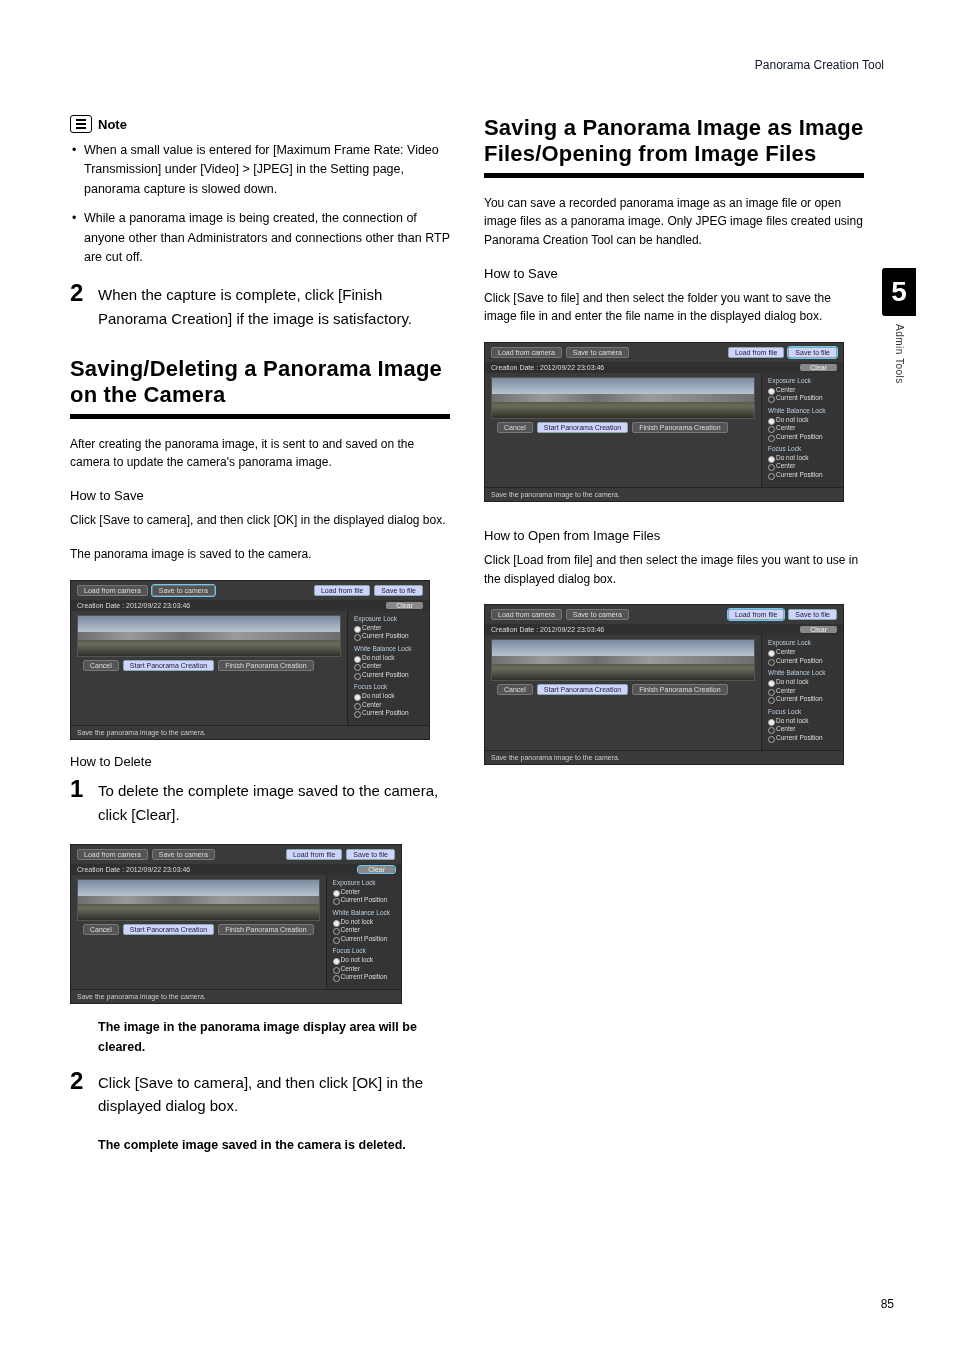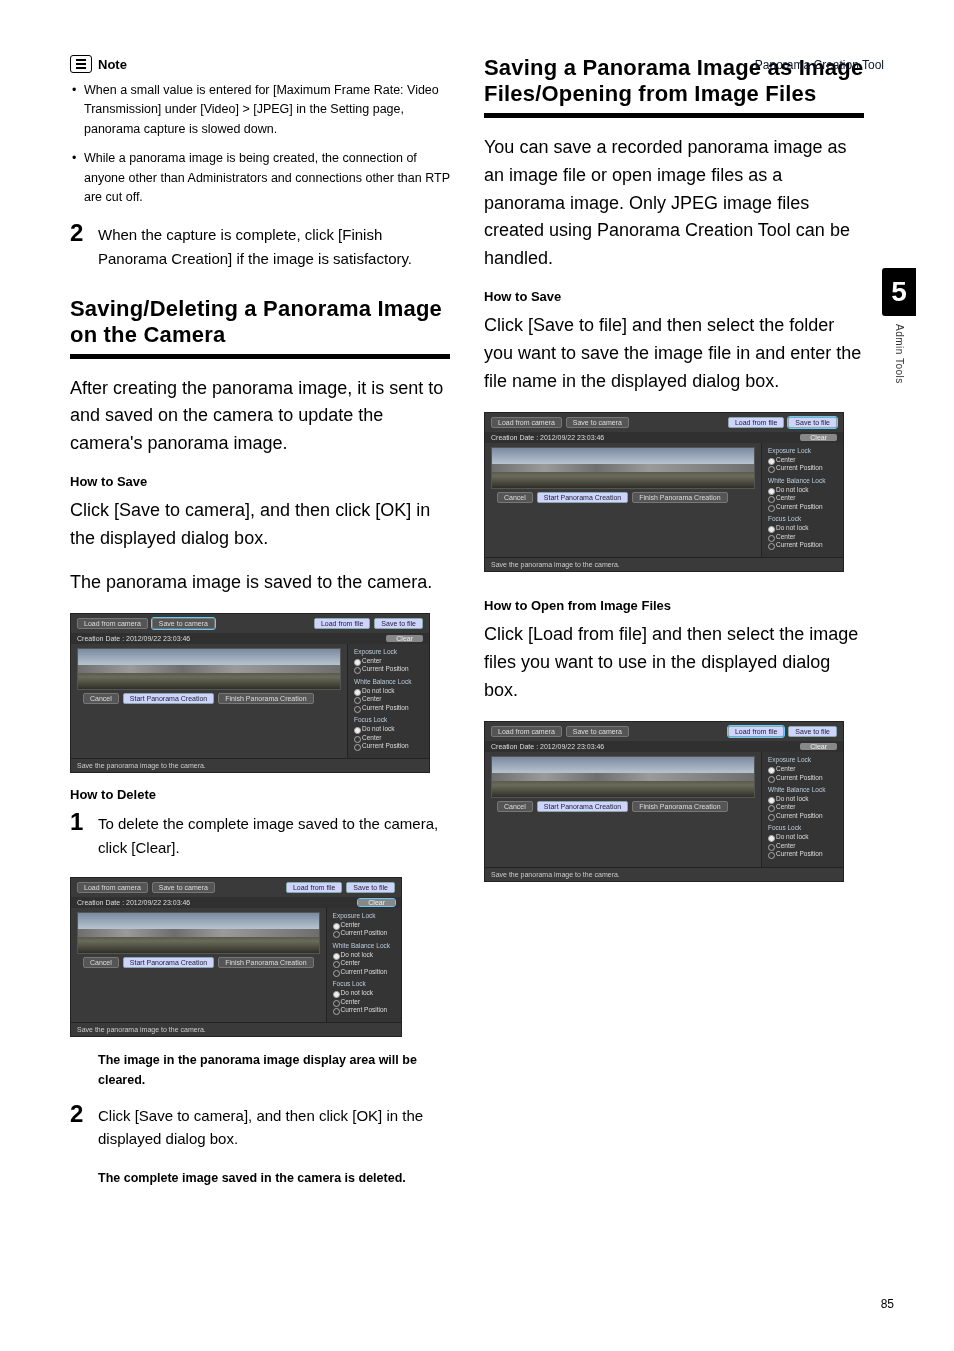--- a/index.html
+++ b/index.html
@@ -1,35 +1,35 @@
 <!DOCTYPE html>
 <html><head>
 <meta charset="utf-8">
 <style>
   * { box-sizing: border-box; margin: 0; padding: 0; }
   html, body { width: 954px; height: 1351px; background: #fff; font-family: Arial, Helvetica, sans-serif; color: #000; position: relative; }
   .page { position: relative; width: 954px; height: 1351px; padding: 55px 48px 40px 70px; }
   .header-right { position: absolute; top: 58px; right: 70px; font-size: 12px; color: #0f172a; }
-  .columns { display: flex; gap: 34px; }
+  .columns { display: flex; gap: 34px; margin-top: 60px; }
   .col { width: 380px; }
   .note-row { display: flex; align-items: center; gap: 6px; margin-bottom: 8px; }
   .note-icon { display: inline-flex; align-items: center; justify-content: center; width: 22px; height: 18px; border: 1.5px solid #000; border-radius: 3px; }
   .note-icon-inner { width: 10px; height: 2px; background: #000; box-shadow: 0 -4px 0 #000, 0 4px 0 #000; }
   .note-label { font-weight: bold; font-size: 13px; }
   ul.bullets { list-style: none; padding: 0; margin: 0 0 14px 0; }
   ul.bullets li { position: relative; padding-left: 14px; font-size: 12.5px; line-height: 1.55; margin-bottom: 10px; }
   ul.bullets li::before { content: "•"; position: absolute; left: 2px; top: 0; }
   .numstep { display: flex; gap: 10px; align-items: flex-start; margin-bottom: 18px; }
   .bignum { font-size: 24px; font-weight: bold; line-height: 1; min-width: 18px; }
   .steptext { font-size: 15px; line-height: 1.55; padding-top: 2px; }
   .h2 { font-family: "Arial Narrow", Arial, sans-serif; font-stretch: condensed; font-weight: bold; font-size: 22px; line-height: 1.2; margin-top: 26px; margin-bottom: 4px; letter-spacing: 0.2px; }
   .rule { height: 4px; background: #000; margin: 6px 0 16px 0; border-top: 1px solid #000; border-bottom: 1px solid #000; position: relative; }
   .rule::before { content:""; position:absolute; left:0; right:0; top:-2px; height:1px; background:#000; }
-  .body { font-size: 18px; line-height: 1.55; margin-bottom: 16px; }
-  .subhead { font-weight: bold; font-size: 13px; margin: 14px 0 8px 0; }
+  .body { font-size: 12px; line-height: 1.55; margin-bottom: 16px; }
+  .subhead { font-weight: normal; font-size: 13px; margin: 14px 0 8px 0; }
   .after { font-size: 12.5px; line-height: 1.55; margin: 14px 0 6px 0; font-weight: bold; }
   .indent { margin-left: 28px; }
 
   
   .shot { width: 360px; background: #3a3a3a; border: 1px solid #222; margin: 8px 0 12px 0; font-size: 7px; color: #ddd; font-family: Arial, sans-serif; }
   .shot .toprow { display:flex; gap:4px; padding:4px 6px; align-items:center; }
   .shot .btn { background:#555; border:1px solid #777; color:#ddd; padding:1px 6px; font-size:7px; border-radius:2px; white-space:nowrap; }
   .shot .btn.hl { background:#cfd4ff; color:#223; border-color:#8aa; }
   .shot .btn.sel { outline:1.5px solid #6cf; }
   .shot .daterow { display:flex; justify-content:space-between; align-items:center; padding:2px 6px; background:#303030; }

